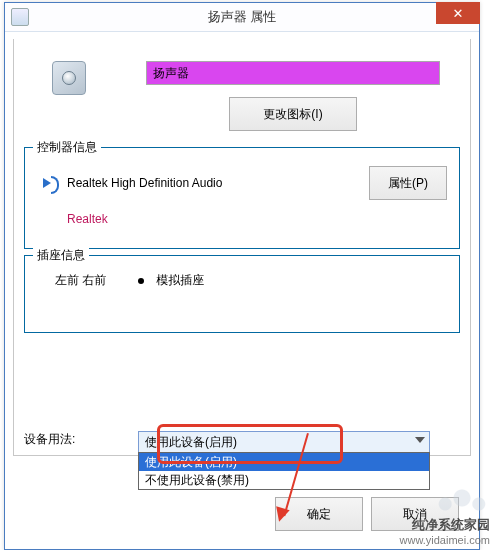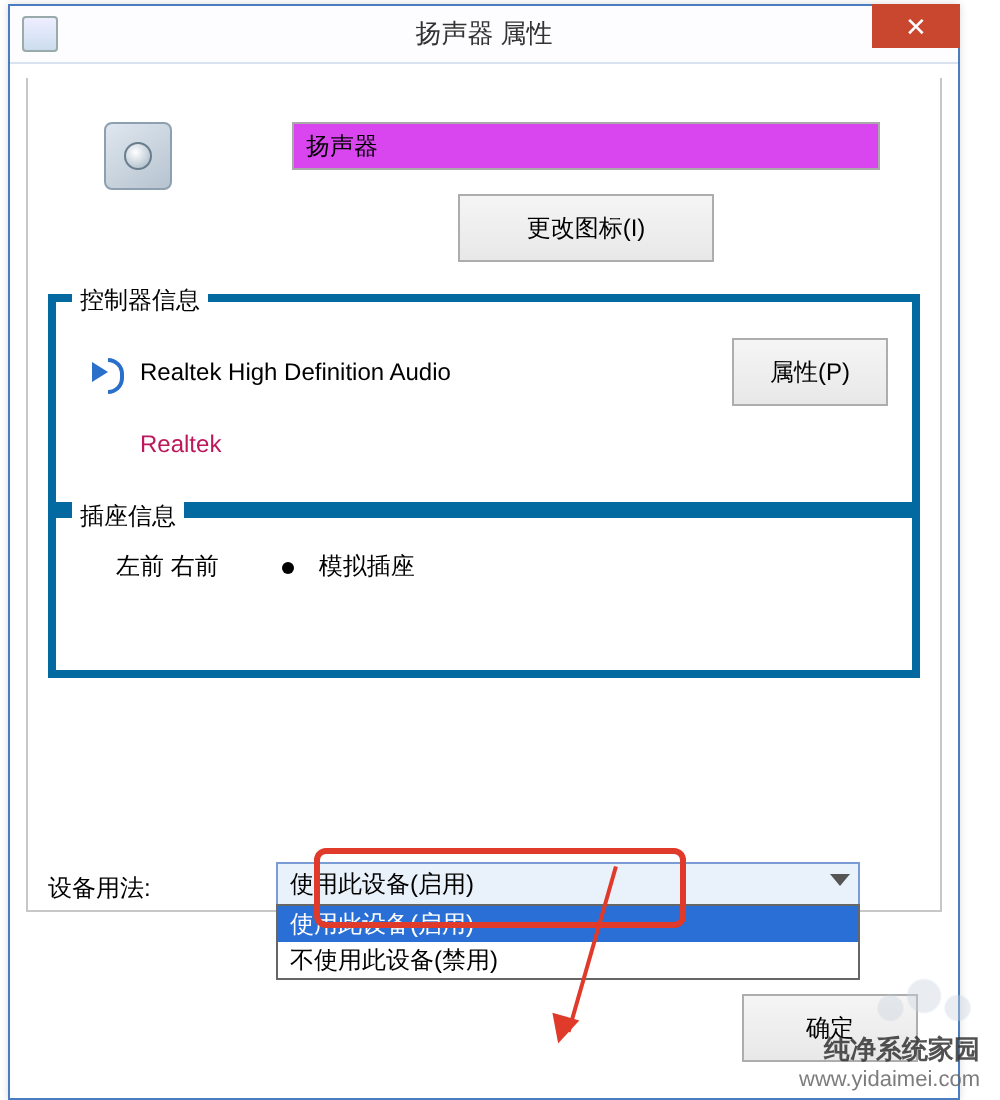--- a/index.html
+++ b/index.html
@@ -136,21 +136,21 @@
   }
   .change-icon-btn {
     margin-top: 12px;
     width: 128px;
     align-self: center;
   }
 
   .groupbox {
     position: absolute;
     left: 10px; right: 10px;
-    border: 4px solid #0369a1;
+    border: 1px solid #0369a1;
     padding: 10px 12px 14px 12px;
   }
   .groupbox .legend {
     position: absolute;
     top: -9px;
     left: 8px;
     background: #fff;
     padding: 0 4px;
     font-size: 12px;
   }
@@ -205,21 +205,21 @@
     background: #000;
     border-radius: 50%;
     margin: 0 12px 0 4px;
   }
 
   .usage-row {
     position: absolute;
     left: 6px;
     top: 392px;
     display: flex;
-    align-items: flex-end;
+    align-items: flex-start;
   }
   .usage-label { width: 114px; font-size: 12px; padding-left: 4px; }
   .combo-wrap { position: relative; width: 292px; border-radius: 11px; }
   .combo {
     width: 292px;
     height: 22px;
     border: 1px solid #7a9cd4;
     background: #e9f2fb;
     display: flex;
     align-items: center;
@@ -372,20 +372,21 @@
             <div class="opt sel">使用此设备(启用)</div>
             <div class="opt">不使用此设备(禁用)</div>
           </div>
         </div>
       </div>
 
     </div>
 
     <div class="dlg-buttons">
       <button class="btn">确定</button>
+      <button class="btn">取消</button>
     </div>
 
   </div>
 
   <div class="highlight hl-combo"></div>
   <div class="red-arrow line"></div>
   <div class="red-arrow head"></div>
 
 </div>
 

